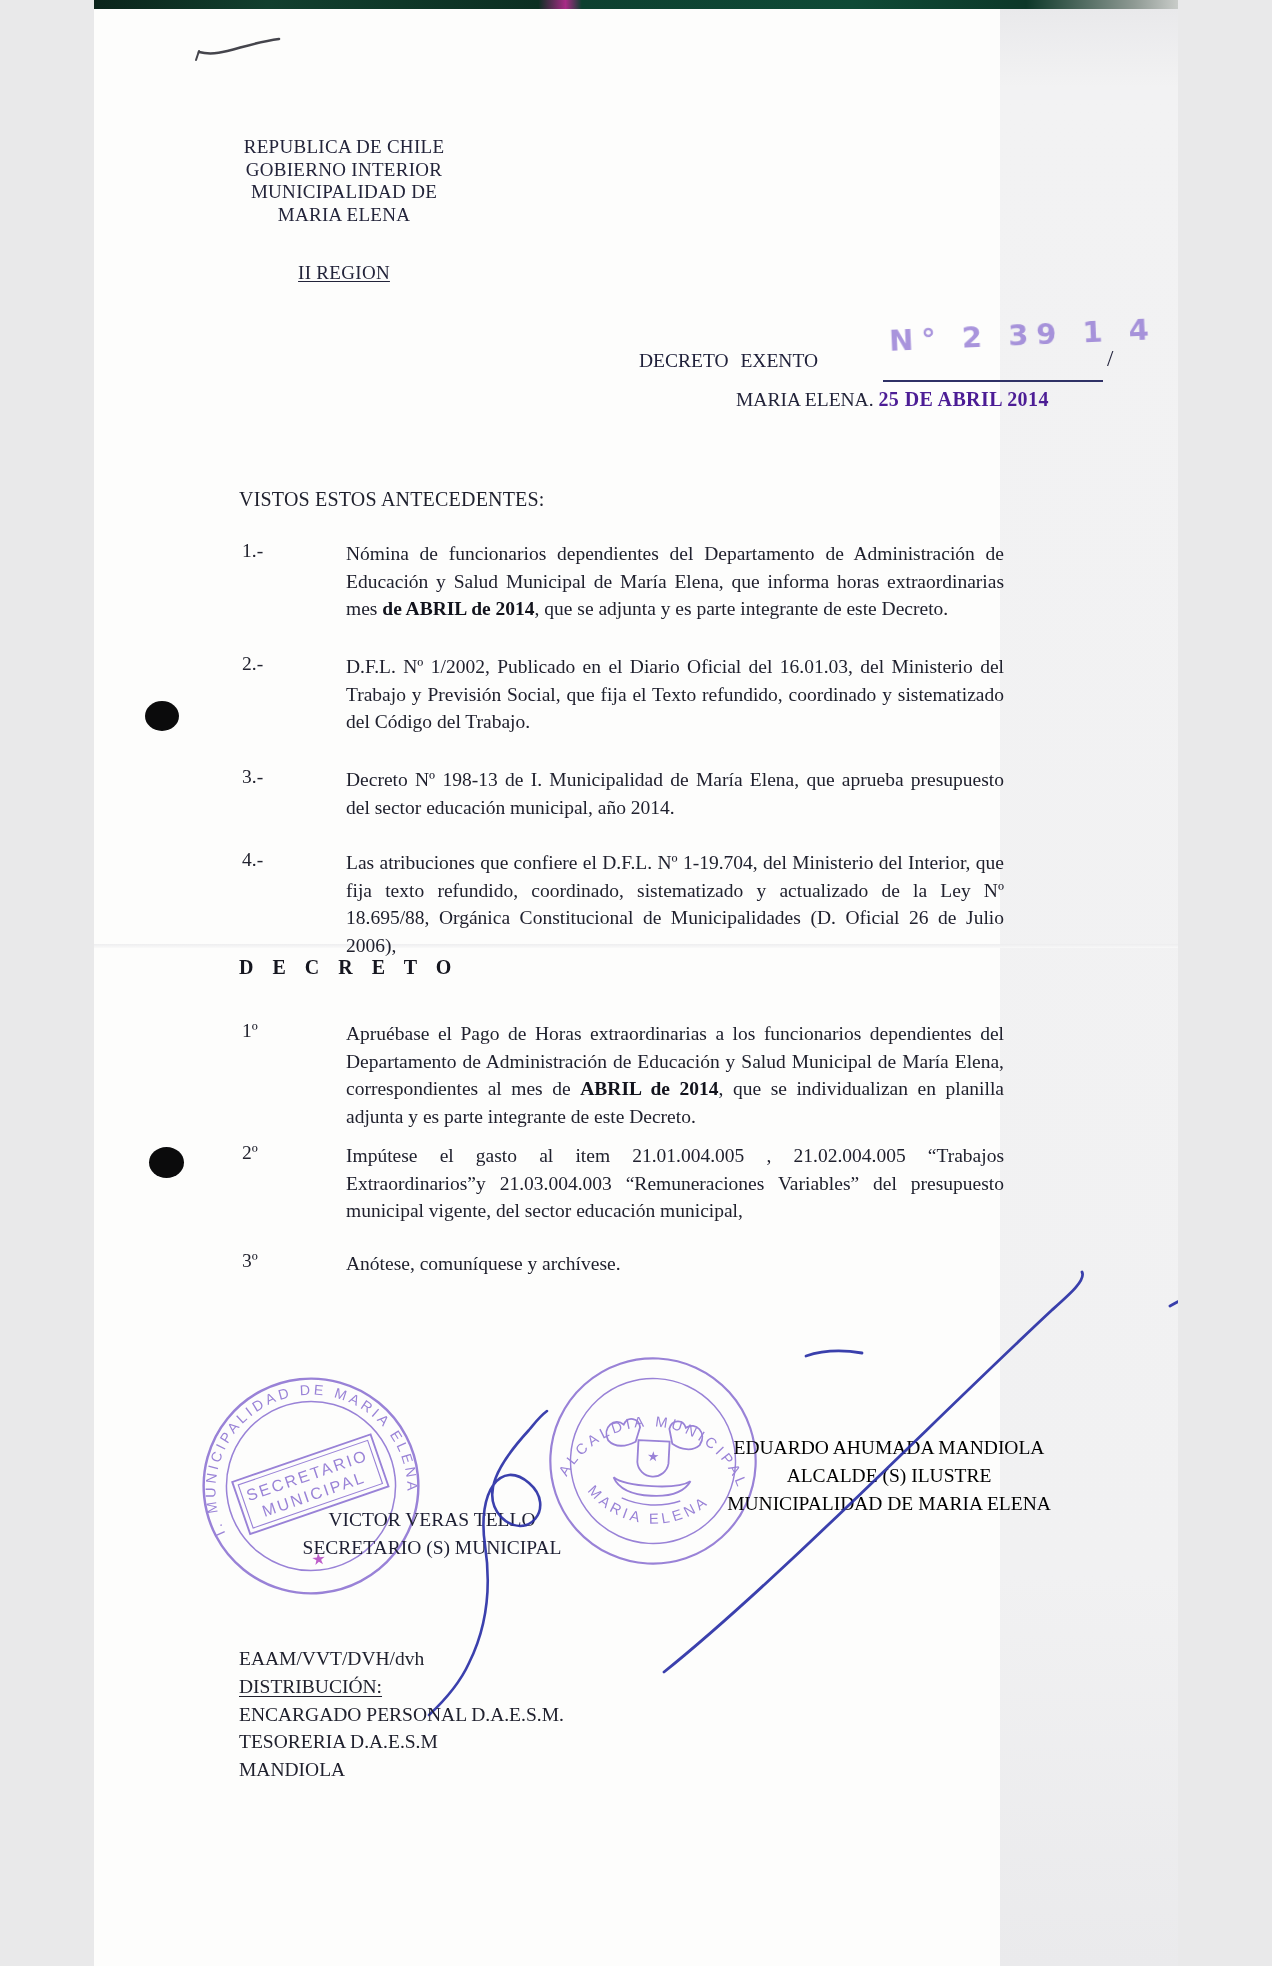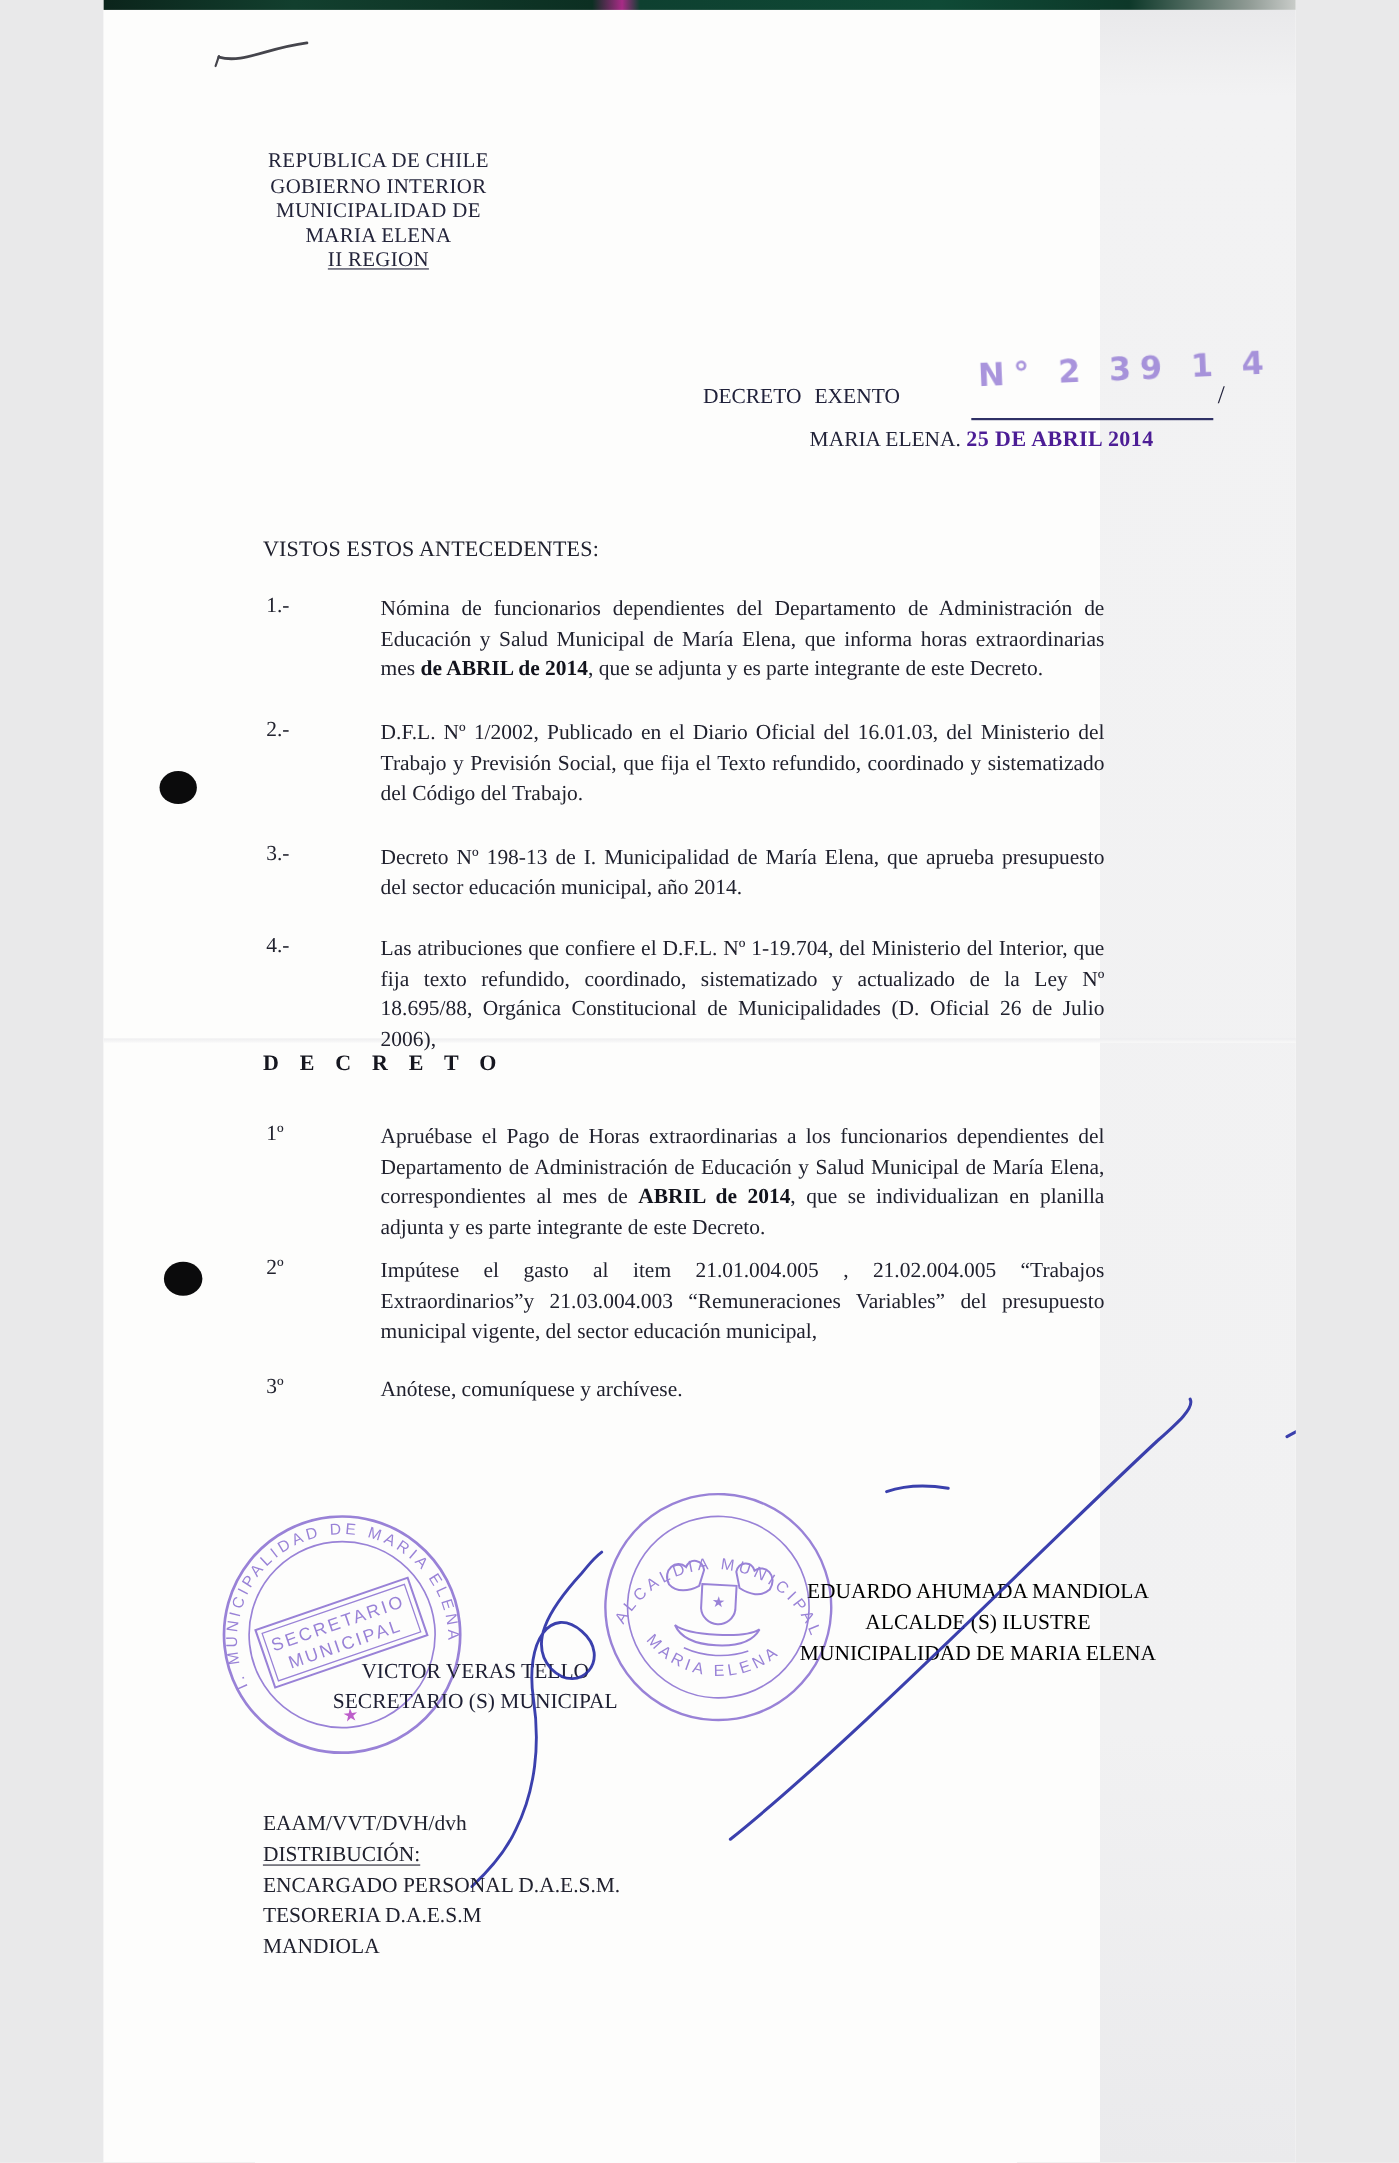--- a/index.html
+++ b/index.html
@@ -17,21 +17,21 @@
   .page-edge-line{position:absolute;top:9px;left:1092px;width:2px;height:1957px;background:#d7d7da;}
   .fold-line{position:absolute;left:0;top:944px;width:1094px;height:4px;
     background:linear-gradient(180deg,#ececee,#f9f9f9);opacity:.9;}
   .hole-dot{position:absolute;background:#0b0b0c;border-radius:50%;}
   .dot1{left:51px;top:701px;width:34px;height:30px;}
   .dot2{left:55px;top:1147px;width:35px;height:31px;}
 
   
   .letterhead{position:absolute;left:140px;top:136px;width:220px;text-align:center;
     font-size:19px;line-height:22.5px;letter-spacing:.3px;color:#23243a;}
-  .letterhead .u{text-decoration:underline;text-underline-offset:2px;}
+  .letterhead .u{text-decoration:underline;text-underline-offset:2px;margin-top:36px;}
 
   
   .decree-line{position:absolute;left:545px;top:350px;font-size:19.5px;word-spacing:7px;color:#20213a;}
   .decree-underline{position:absolute;left:789px;top:334px;width:220px;height:46px;
     border-bottom:2.5px solid #2f3166;}
   .decree-slash{position:absolute;left:1013px;top:346px;font-size:23px;color:#20213a;}
   .decree-stamp-number{position:absolute;left:795px;top:318px;white-space:nowrap;
     font-family:"DejaVu Sans",sans-serif;font-size:29px;font-weight:bold;
     color:#8d72d2;letter-spacing:8px;transform:rotate(-2.5deg);opacity:.75;filter:blur(.35px);}
   .date-line{position:absolute;left:642px;top:388px;font-size:19.5px;color:#23243a;white-space:nowrap;}

